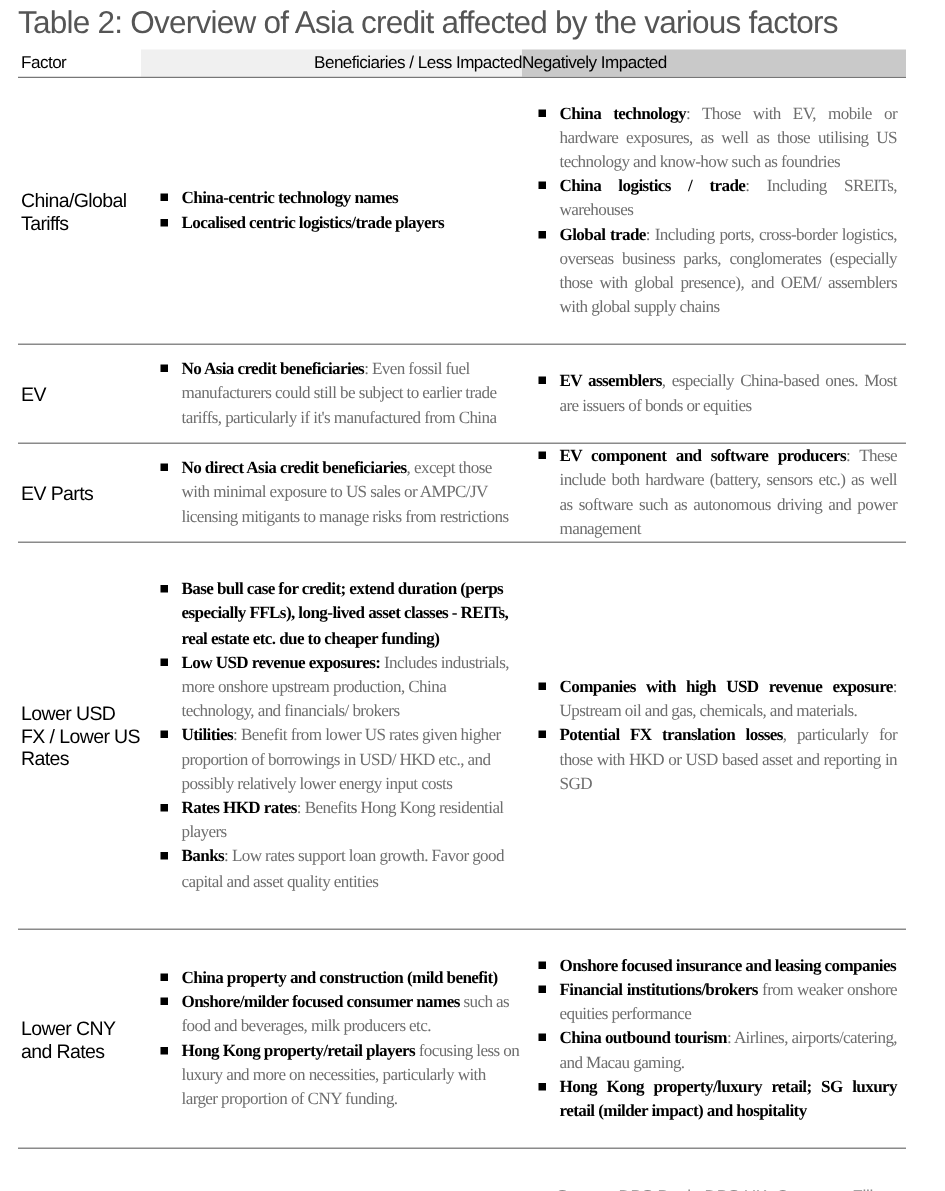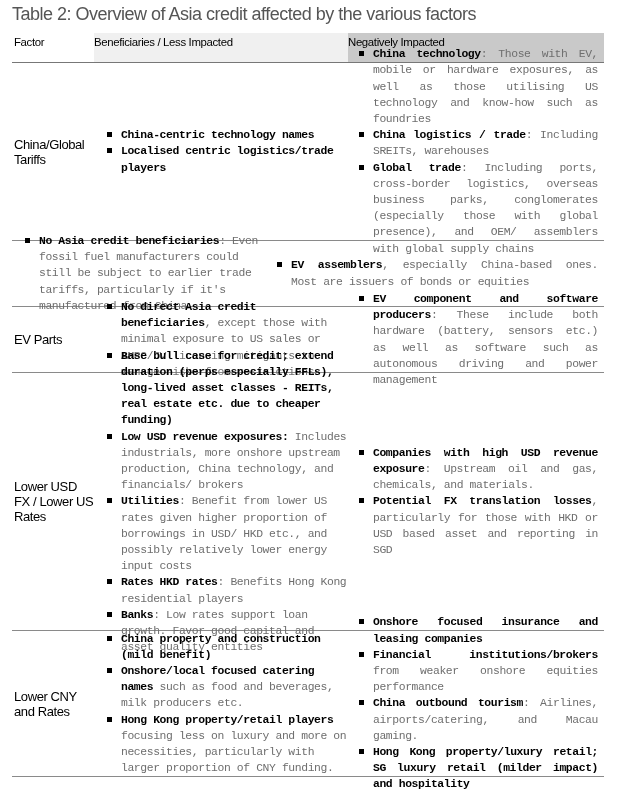--- a/index.html
+++ b/index.html
@@ -1,29 +1,29 @@
 <!DOCTYPE html>
 <html><head>
 <meta charset="utf-8">
 <style>
   * { box-sizing: border-box; margin: 0; padding: 0; }
   html, body { width: 630px; height: 794px; background: #ffffff; overflow: hidden; }
   body { font-family: "DejaVu Sans", "Liberation Sans", sans-serif; color: #000; position: relative; }
-  .title { position: absolute; left: 12px; top: 4px; font-size: 18px; color: #555555; letter-spacing: -0.5px; font-family: "Liberation Sans", sans-serif; }
+  .title { position: absolute; left: 12px; top: 4px; font-size: 21px; color: #555555; letter-spacing: -0.5px; font-family: "Liberation Sans", sans-serif; }
   .tbl { position: absolute; left: 12px; top: 33px; width: 592px; }
-  .hdr { display: flex; height: 30px; border-bottom: 1.5px solid #777; font-size: 11.4px; letter-spacing: -0.35px; font-family: "Liberation Sans", sans-serif; }
+  .hdr { display: flex; height: 19px; border-bottom: 1.5px solid #777; font-size: 11.4px; letter-spacing: -0.35px; font-family: "Liberation Sans", sans-serif; }
   .hdr .c0 { width: 82px; padding-left: 2px; line-height: 18px; background: #fff; }
-  .hdr .c1 { width: 254px; text-align: left; line-height: 18px; background: #f0f0f0; }
+  .hdr .c1 { width: 254px; text-align: right; line-height: 18px; background: #f0f0f0; }
   .hdr .c2 { flex: 1; line-height: 18px; background: #c9c9c9; }
   .row { display: flex; border-bottom: 1.5px solid #8a8a8a; }
   .row .factor { width: 82px; padding-left: 2px; display: flex; align-items: center; font-size: 13px; line-height: 15px; letter-spacing: -0.4px; font-family: "Liberation Sans", sans-serif; }
   .row .ben { width: 254px; padding-left: 10px; display: flex; flex-direction: column; justify-content: center; }
   .row .neg { flex: 1; padding-left: 8px; padding-right: 6px; display: flex; flex-direction: column; justify-content: center; }
   ul { list-style: none; }
-  li { position: relative; padding-left: 17px; font-size: 11.4px; line-height: 16.2px; letter-spacing: -0.4px; font-family: Liberation Mono, monospace; }
+  li { position: relative; padding-left: 17px; font-size: 11.4px; line-height: 16.2px; letter-spacing: -0.4px; font-family: Liberation Serif, serif; }
   li::before { content: ""; position: absolute; left: 3px; top: 5px; width: 5px; height: 5px; background: #000; }
   .neg li { text-align: justify; }
   li b { font-weight: bold; color: #000; text-align: center; }
   li span.d { color: #6e6e6e; }
   .r1 { height: 178px; }
   .r2 { height: 66px; }
   .r3 { height: 66px; }
   .r4 { height: 258px; }
   .r5 { height: 146px; }
   .source { position: absolute; right: 30px; top: 792px; font-size: 11.5px; color: #8a8a8a; font-family: "Liberation Sans", sans-serif; letter-spacing: -0.2px; }
@@ -51,20 +51,21 @@
     <div class="neg">
         <ul>
           <li><b>China technology</b><span class="d">: Those with EV, mobile or hardware exposures, as well as those utilising US technology and know-how such as foundries</span></li>
           <li><b>China logistics / trade</b><span class="d">: Including SREITs, warehouses</span></li>
           <li><b>Global trade</b><span class="d">: Including ports, cross-border logistics, overseas business parks, conglomerates (especially those with global presence), and OEM/ assemblers with global supply chains</span></li>
         </ul>
       </div>
   </div>
 
   <div class="row r2">
+    <div class="factor">EV</div>
     <div class="ben">
         <ul>
           <li><b>No Asia credit beneficiaries</b><span class="d">: Even fossil fuel manufacturers could still be subject to earlier trade tariffs, particularly if it's manufactured from China</span></li>
         </ul>
       </div>
     <div class="neg">
         <ul>
           <li><b>EV assemblers</b><span class="d">, especially China-based ones. Most are issuers of bonds or equities</span></li>
         </ul>
       </div>
@@ -101,21 +102,21 @@
           <li><b>Potential FX translation losses</b><span class="d">, particularly for those with HKD or USD based asset and reporting in SGD</span></li>
         </ul>
       </div>
   </div>
 
   <div class="row r5">
     <div class="factor">Lower CNY and Rates</div>
     <div class="ben">
         <ul>
           <li><b>China property and construction (mild benefit)</b></li>
-          <li><b>Onshore/local focused catering names</b><span class="d"> such as food and beverages, milk producers etc.</span></li>
+          <li><b>Onshore/milder focused consumer names</b><span class="d"> such as food and beverages, milk producers etc.</span></li>
           <li><b>Hong Kong property/retail players</b><span class="d"> focusing less on luxury and more on necessities, particularly with larger proportion of CNY funding.</span></li>
         </ul>
       </div>
     <div class="neg">
         <ul>
           <li><b>Onshore focused insurance and leasing companies</b></li>
           <li><b>Financial institutions/brokers</b><span class="d"> from weaker onshore equities performance</span></li>
           <li><b>China outbound tourism</b><span class="d">: Airlines, airports/catering, and Macau gaming.</span></li>
           <li><b>Hong Kong property/luxury retail; SG luxury retail (milder impact) and hospitality</b></li>
         </ul>

